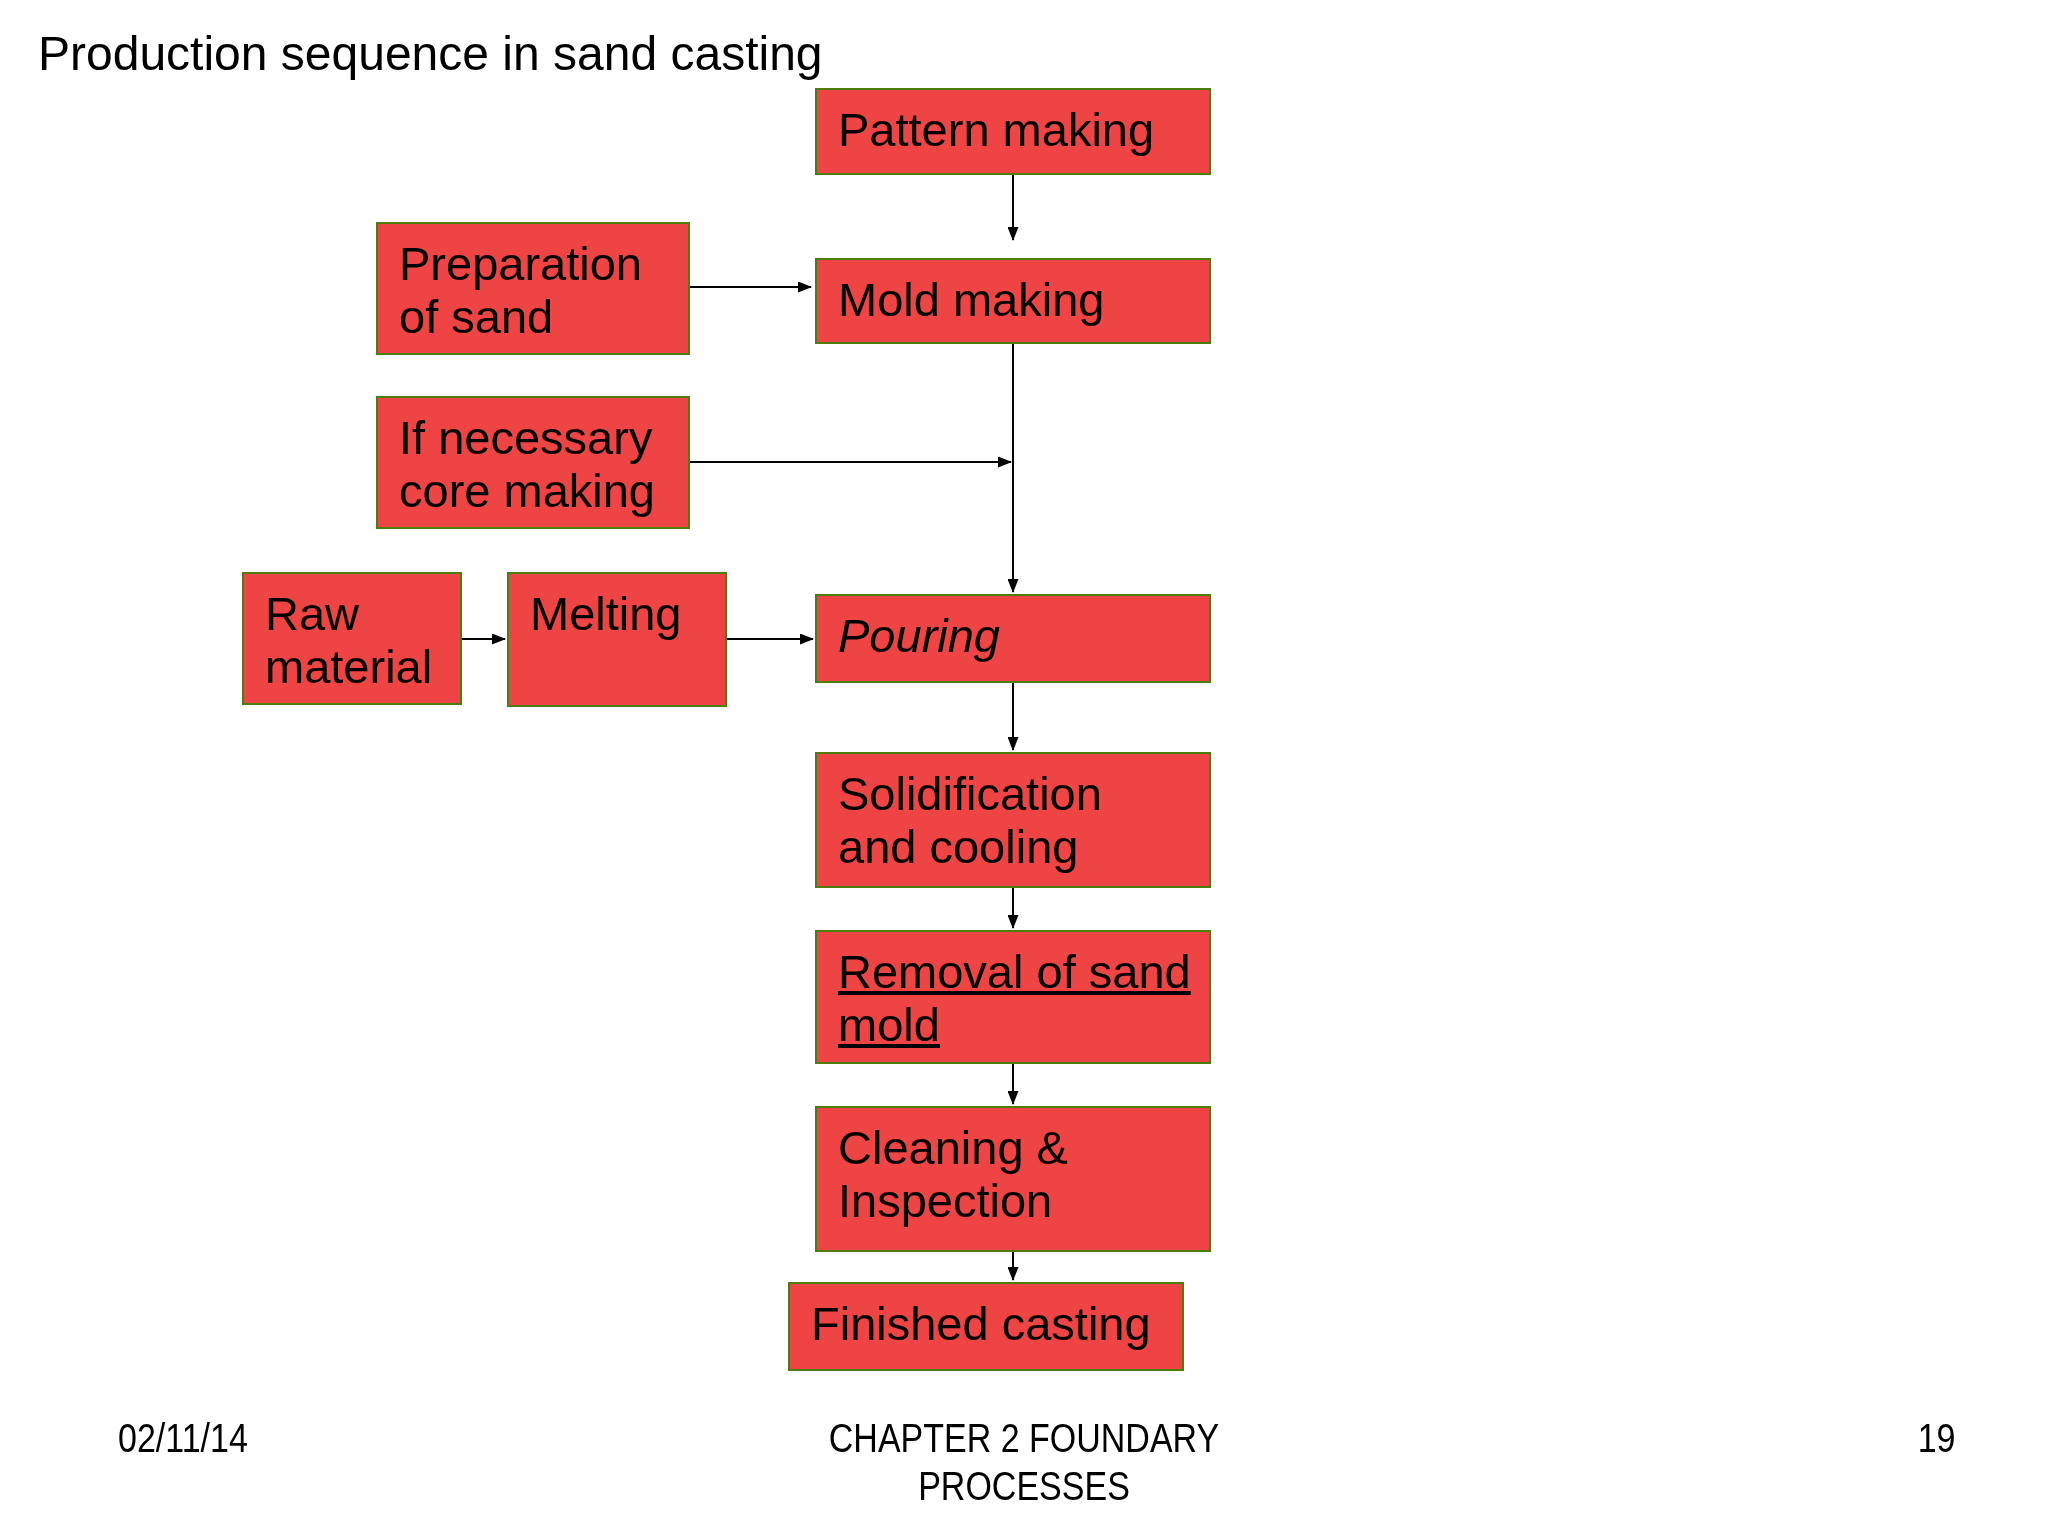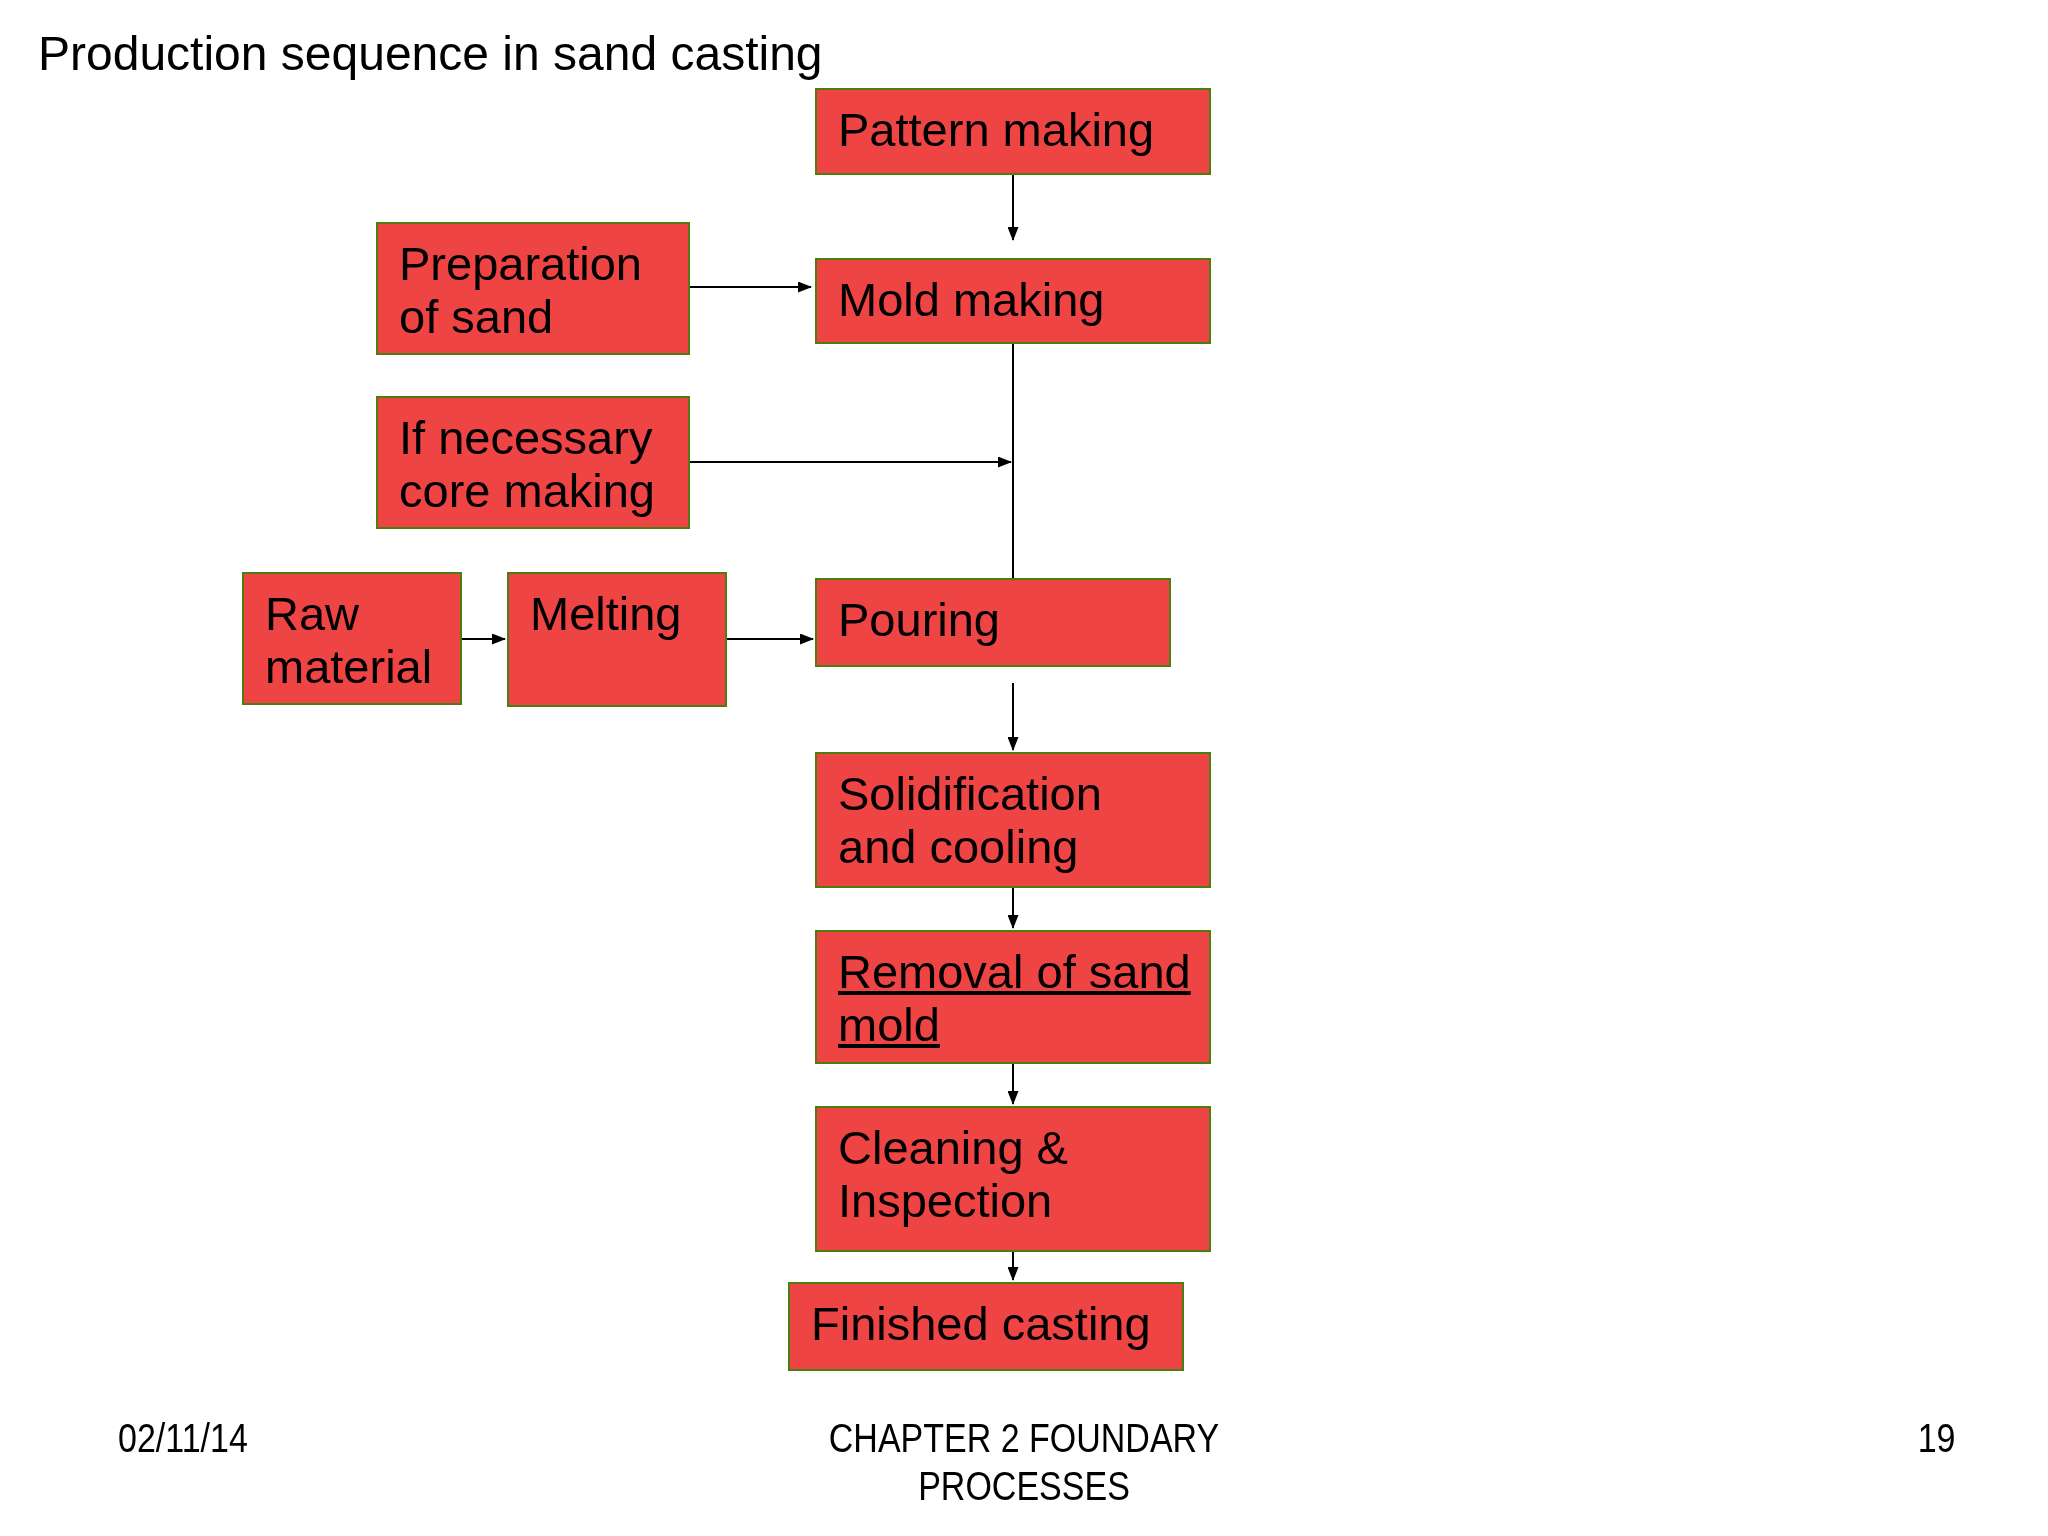--- a/index.html
+++ b/index.html
@@ -44,21 +44,21 @@
     line-height: 53px;
     padding: 13px 16px 0 21px;
     color: #000000;
   }
   .n-pattern     { left: 815px; top:   88px; width: 396px; height:  87px; }
   .n-preparation { left: 376px; top:  222px; width: 314px; height: 133px; }
   .n-mold        { left: 815px; top:  242px; width: 396px; height:  86px; margin-top: 16px; }
   .n-core        { left: 376px; top:  396px; width: 314px; height: 133px; }
   .n-raw         { left: 242px; top:  572px; width: 220px; height: 133px; }
   .n-melting     { left: 507px; top:  572px; width: 220px; height: 135px; }
-  .n-pouring     { left: 815px; top:  578px; width: 356px; height:  89px; }
+  .n-pouring     { left: 815px; top:  594px; width: 396px; height:  89px; font-style: italic; }
   .n-solid       { left: 815px; top:  752px; width: 396px; height: 136px; }
   .n-removal     { left: 815px; top:  930px; width: 396px; height: 134px; text-decoration: underline; }
   .n-cleaning    { left: 815px; top: 1106px; width: 396px; height: 146px; }
   .n-finished    { left: 788px; top: 1282px; width: 396px; height:  89px; }
 
   .footer-date,
   .footer-center,
   .footer-page {
     position: absolute;
     top: 1414px;

